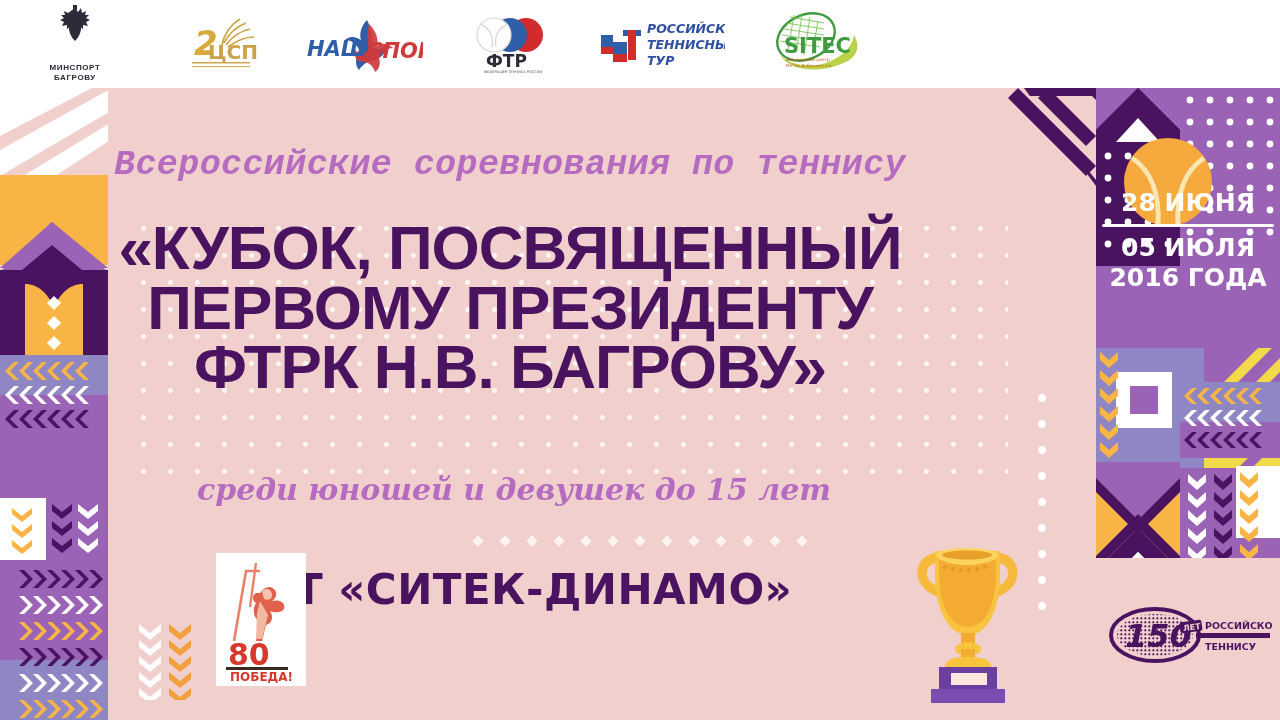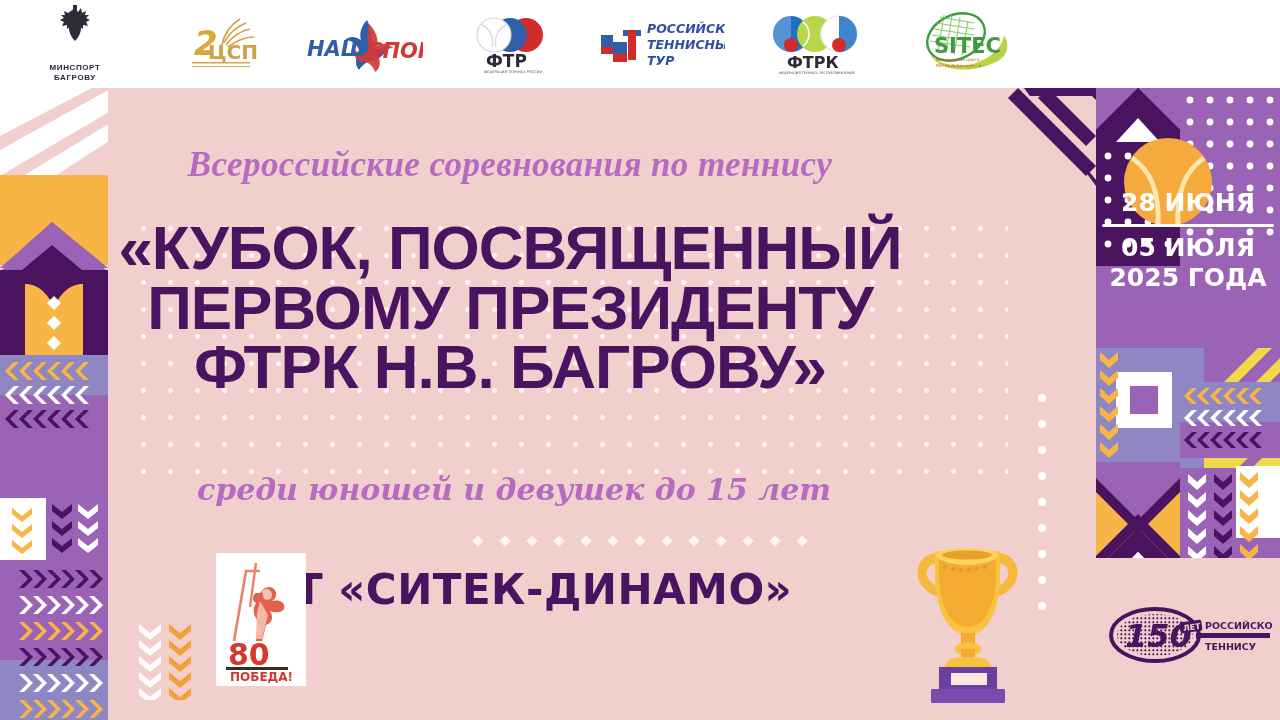--- a/index.html
+++ b/index.html
@@ -18,21 +18,21 @@
   .dots{position:absolute;left:130px;top:215px;width:880px;height:265px;
      background-image:radial-gradient(#fdf3f0 2.3px, transparent 2.4px);
      background-size:27px 27px;z-index:2;}
 
   
   .diamonds{position:absolute;left:440px;top:537px;width:400px;height:14px;z-index:6;display:flex;gap:19px;justify-content:center;}
   .diamonds i{display:block;width:8px;height:8px;background:#fdf3f0;transform:rotate(45deg);}
 
   
   .script-top{position:absolute;left:0;top:145px;width:1020px;text-align:center;z-index:8;
-     font-family:Liberation Serif, serif;font-style:italic;font-weight:700;font-size:35px;color:#b56cc0;
+     font-family:Liberation Mono, monospace;font-style:italic;font-weight:700;font-size:35px;color:#b56cc0;
      letter-spacing:.4px;}
   .maintitle{position:absolute;left:0;top:218px;width:1020px;text-align:center;z-index:8;
      font-family:Liberation Sans, sans-serif;font-weight:700;color:#4a1360;
      font-size:62px;line-height:0.96;letter-spacing:-1px;}
   .maintitle div{white-space:nowrap;transform:scaleX(1.0);}
   .script-sub{position:absolute;left:4px;top:472px;width:1020px;text-align:center;z-index:8;
      font-family:"DejaVu Serif",serif;font-style:italic;font-weight:700;font-size:30px;color:#b56cc0;}
   .club{position:absolute;left:0;top:565px;width:1020px;text-align:center;z-index:8;
      font-family:"DejaVu Sans",sans-serif;font-weight:700;font-size:42px;color:#4a1360;letter-spacing:.5px;}
   .dateblock{position:absolute;left:1096px;top:188px;width:184px;text-align:center;z-index:12;
@@ -540,35 +540,20 @@
           <rect x="33" y="14" width="8" height="30" fill="#d12b2b"></rect>
         </g>
         <g font-family="DejaVu Sans, sans-serif" font-size="12.5" font-weight="700" fill="#2f4fa0" font-style="italic">
           <text x="52" y="17">РОССИЙСКИЙ</text>
           <text x="52" y="33">ТЕННИСНЫЙ</text>
           <text x="52" y="49">ТУР</text>
         </g>
       </svg>
     </div>
 
-    <div class="logo" style="width:150px">
-      <svg width="100" height="64" viewBox="0 0 100 64">
-        <circle cx="26" cy="22" r="18" fill="#1f6fc4"></circle>
-        <path d="M26 4 a18 18 0 0 0 0 36 z" fill="#ffffff" opacity=".25"></path>
-        <circle cx="26" cy="33" r="7" fill="#d12b2b"></circle>
-        <circle cx="50" cy="22" r="18" fill="#b7d64a"></circle>
-        <path d="M38 10 C46 16 46 28 38 34" stroke="#fff" stroke-width="1.6" fill="none"></path>
-        <path d="M62 10 C54 16 54 28 62 34" stroke="#fff" stroke-width="1.6" fill="none"></path>
-        <circle cx="74" cy="22" r="18" fill="#ffffff" stroke="#e0e0e0"></circle>
-        <path d="M74 4 a18 18 0 0 1 0 36 z" fill="#1f6fc4" opacity=".85"></path>
-        <circle cx="74" cy="33" r="7" fill="#d12b2b"></circle>
-        <text x="22" y="56" font-family="DejaVu Sans, sans-serif" font-size="16" font-weight="700" fill="#2b2b3a">ФТРК</text>
-        <text x="14" y="62" font-family="DejaVu Sans, sans-serif" font-size="3.4" fill="#555">ФЕДЕРАЦИЯ ТЕННИСА РЕСПУБЛИКИ КРЫМ</text>
-      </svg>
-    </div>
 
     <div class="logo" style="width:150px">
       <svg width="110" height="70" viewBox="0 0 110 70">
         <ellipse cx="46" cy="28" rx="30" ry="22" transform="rotate(-25 46 28)" fill="none" stroke="#3f9b3f" stroke-width="2.4"></ellipse>
         <g stroke="#6fc14a" stroke-width="1" opacity=".85">
           <path d="M24 20 l40 6"></path>
             <path d="M26 14 l38 6"></path>
             <path d="M30 8 l34 6"></path>
           <path d="M22 26 l40 6"></path>
             <path d="M20 32 l40 6"></path>
@@ -593,21 +578,21 @@
     <div>ФТРК Н.В. БАГРОВУ»</div>
   </div>
 
   <div class="script-sub">среди юношей и девушек до 15 лет</div>
   <div class="club">СКТ «СИТЕК-ДИНАМО»</div>
 
   <div class="dateblock">
     <div>28 ИЮНЯ</div>
     <div class="rule"></div>
     <div>05 ИЮЛЯ</div>
-    <div>2025 ГОДА</div>
+    <div>2016 ГОДА</div>
   </div>
 
   <svg class="anniv nb" viewBox="0 0 165 62">
     <defs>
       <pattern id="netpat" width="4" height="4" patternUnits="userSpaceOnUse">
         <circle cx="1.3" cy="1.3" r="1.1" fill="#4a1360"></circle>
       </pattern>
     </defs>
     <ellipse cx="47" cy="30" rx="44" ry="26" fill="none" stroke="#4a1360" stroke-width="4"></ellipse>
     <ellipse cx="47" cy="30" rx="38" ry="21" fill="url(#netpat)"></ellipse>

